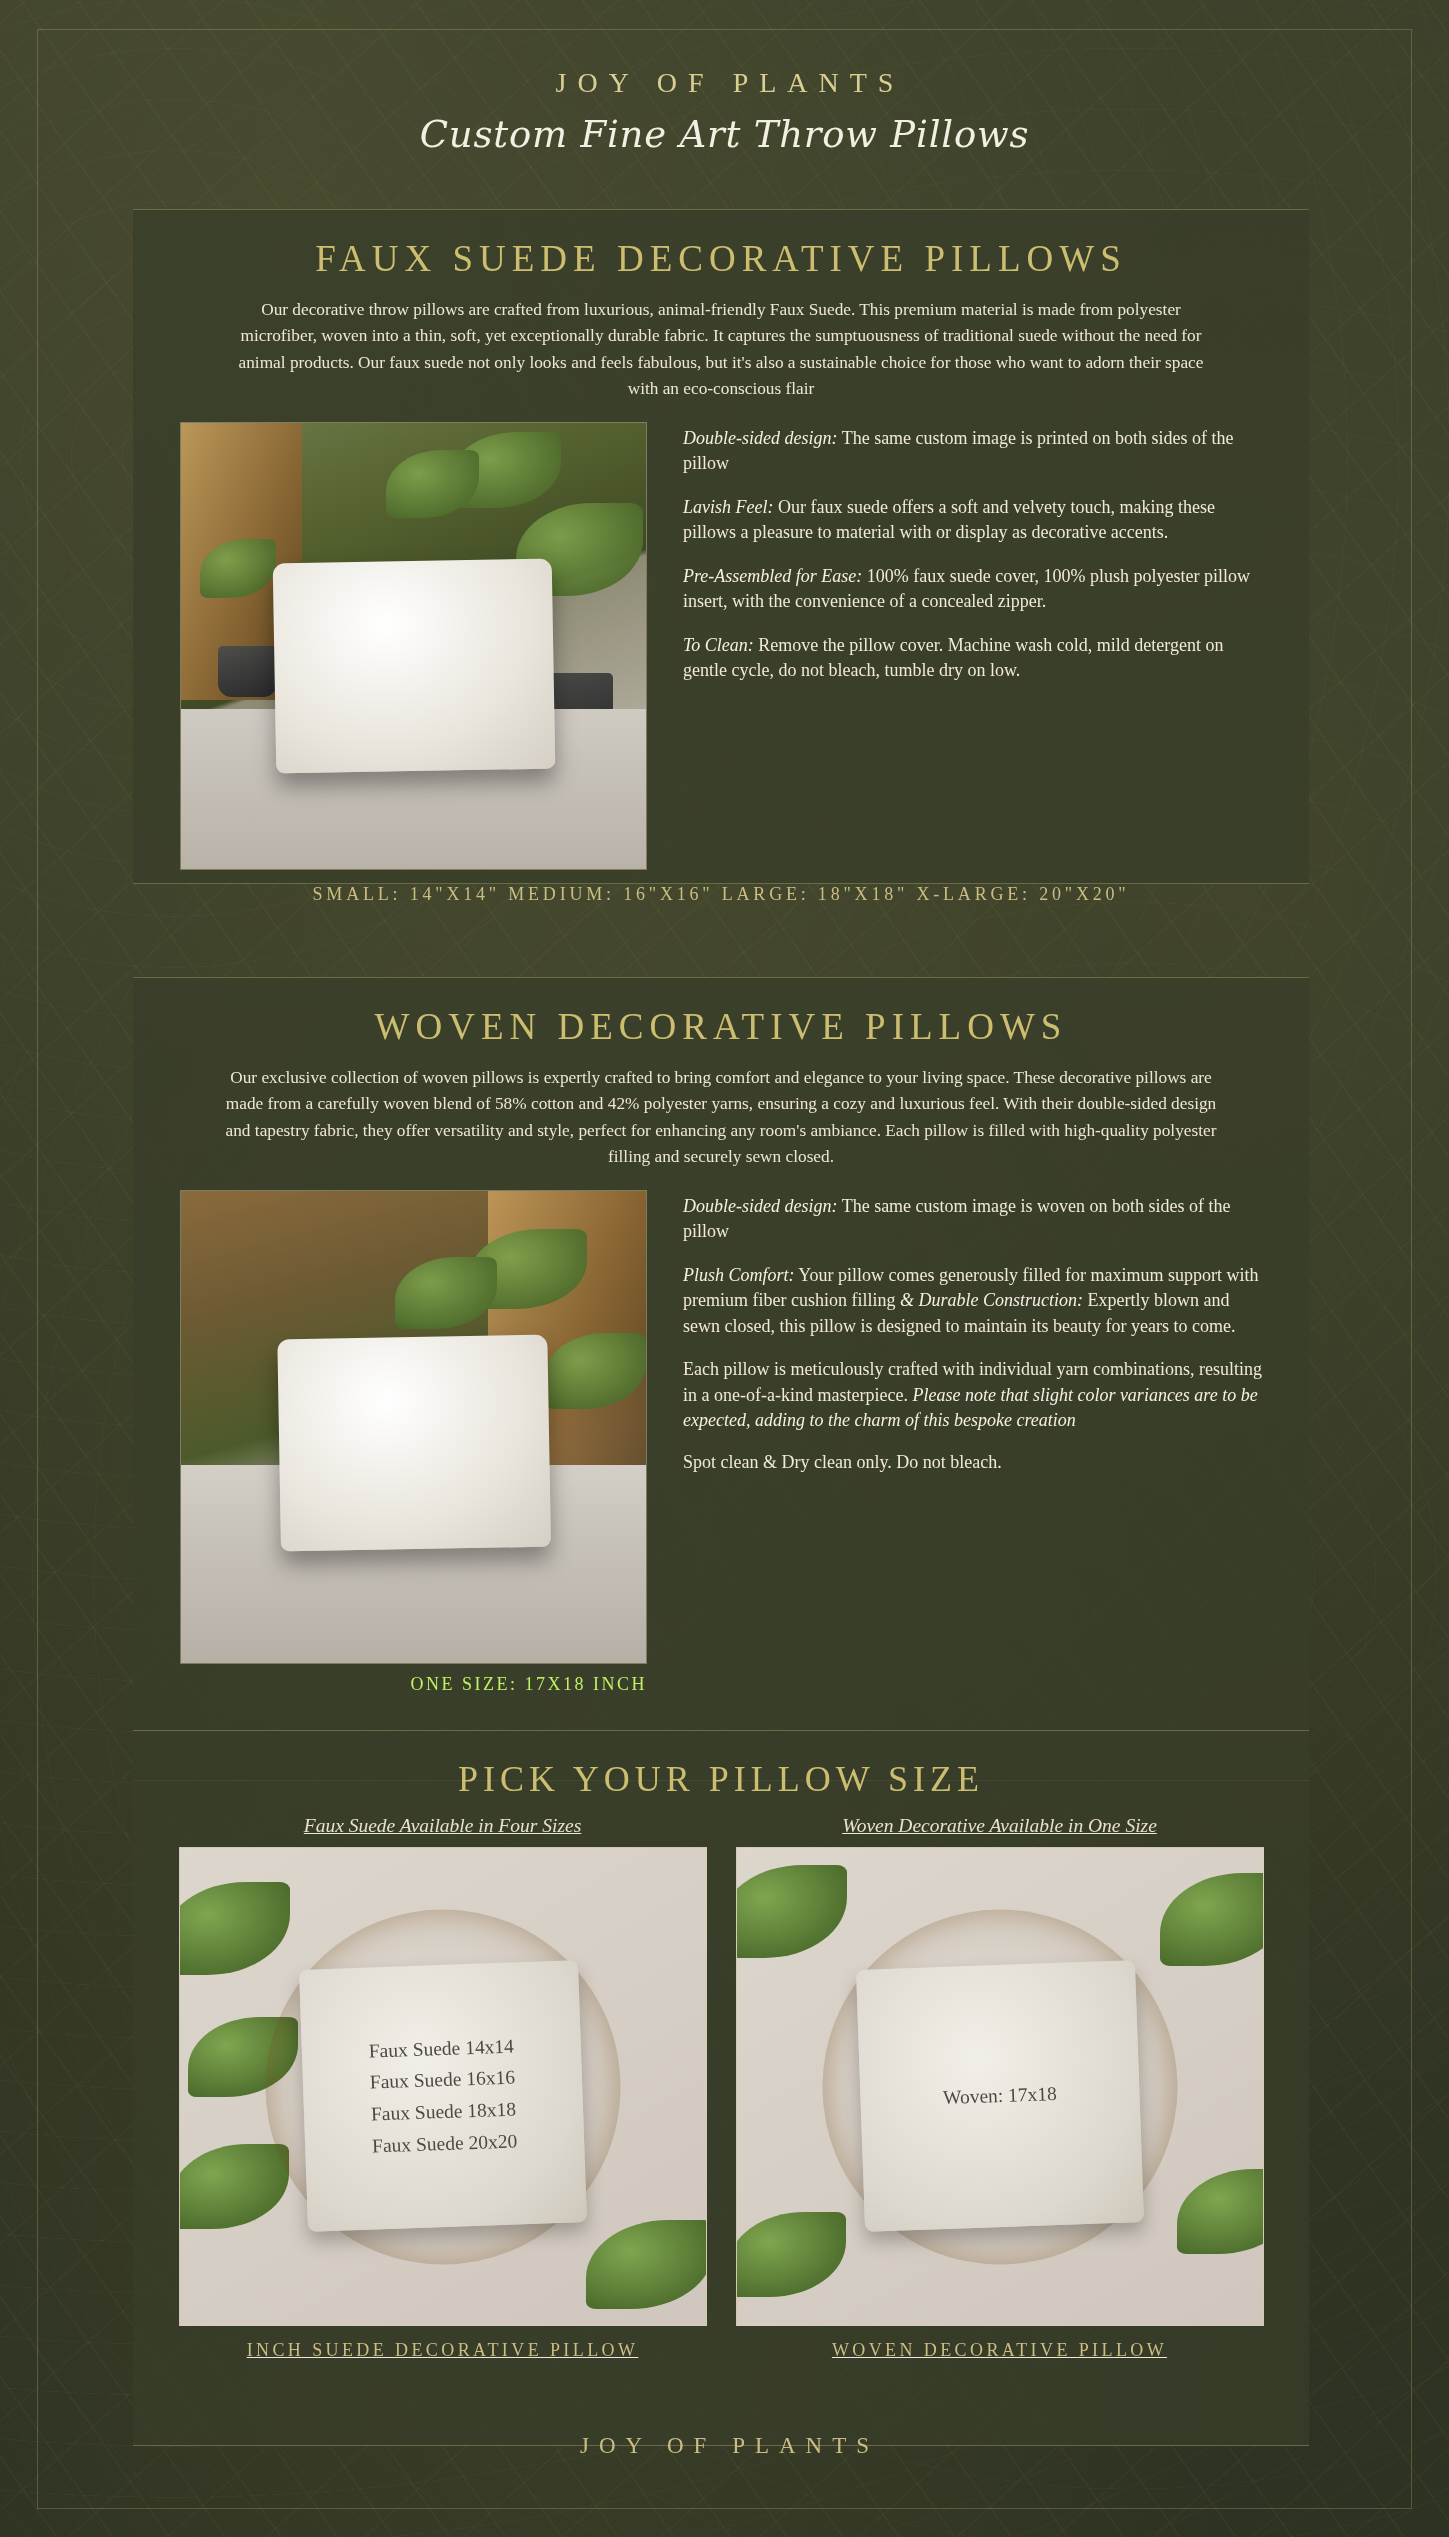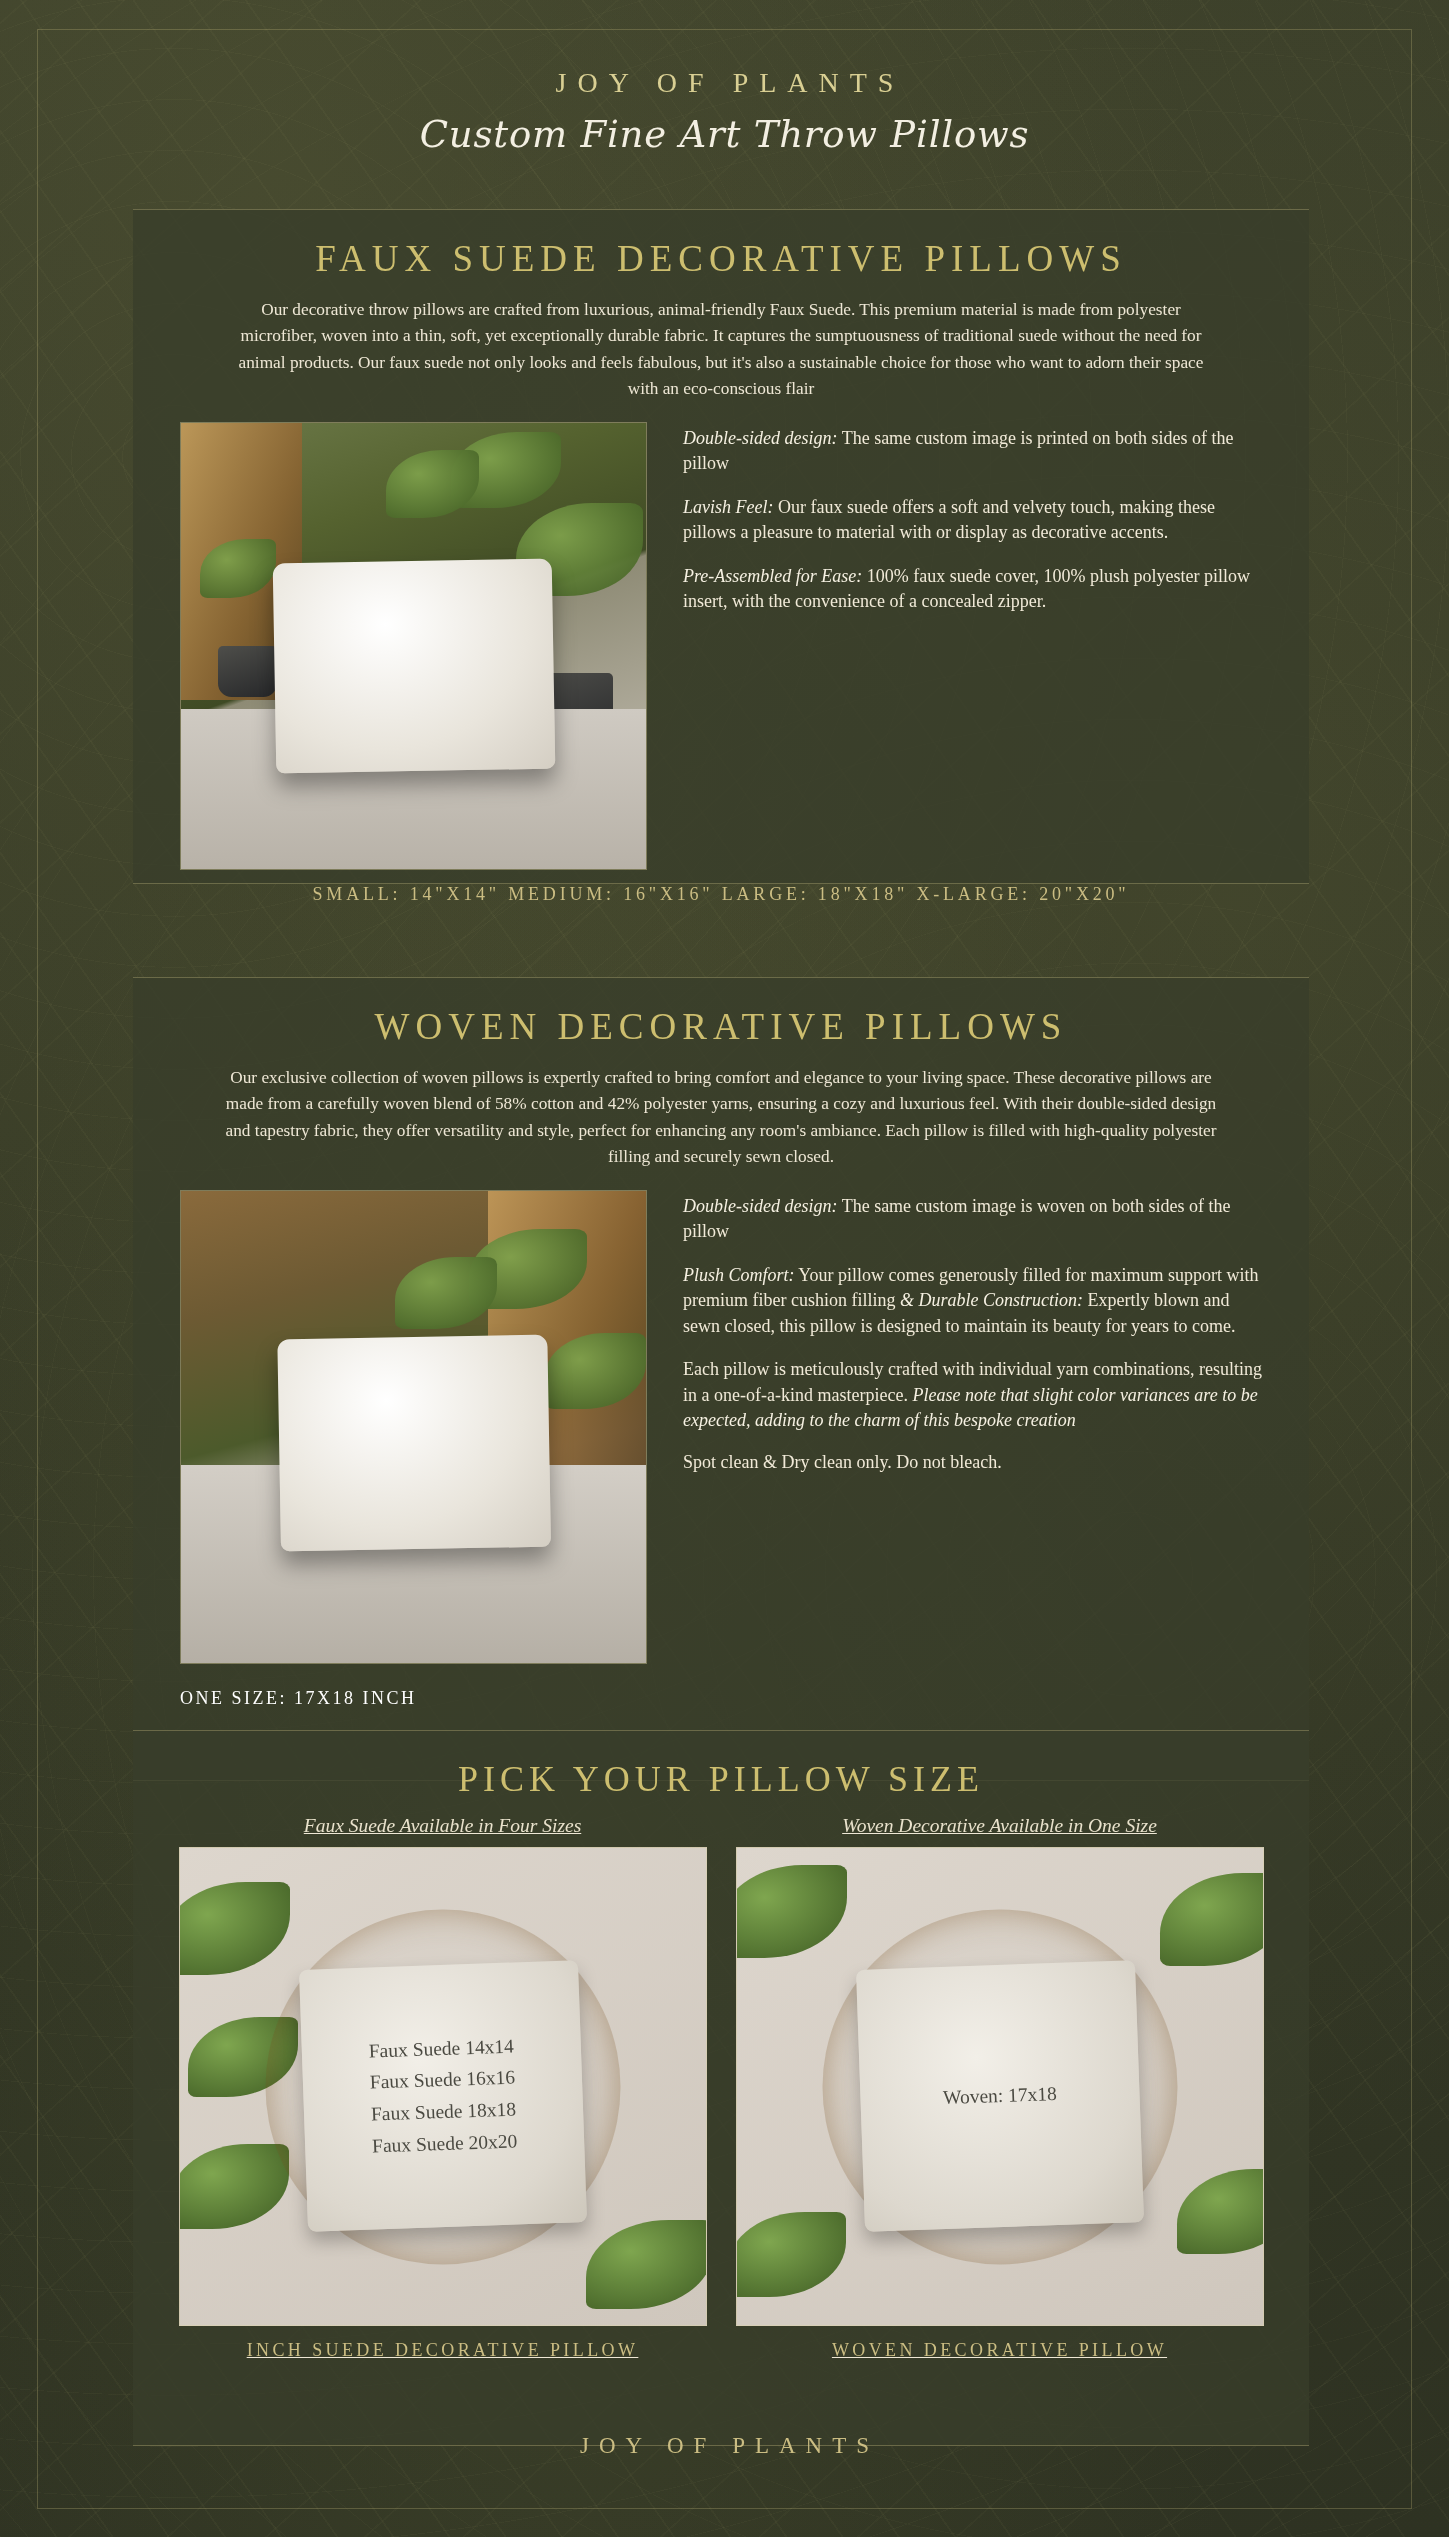--- a/index.html
+++ b/index.html
@@ -172,25 +172,25 @@
   }
 
   .sizes-line {
     margin-top: 13.5px;
     text-align: center;
     color: #cbbd83;
     letter-spacing: 3.8px;
     font-size: 18px;
   }
   .size-one {
-    text-align: left;
-    color: #ffffff;
+    text-align: right;
+    color: #bef264;
     letter-spacing: 2.5px;
     font-size: 18px;
-    margin-top: 24px;
+    margin-top: 10px;
   }
   .care-line {
     font-size: 18px;
     color: #f1ead8;
     margin-top: 3.4px;
   }
 
   
   .pick-grid {
     display: flex;
@@ -306,20 +306,23 @@
 
       <div class="features">
         <div class="feature">
           <em>Double-sided design:</em><span> The same custom image is printed on both sides of the pillow</span>
         </div>
         <div class="feature">
           <em>Lavish Feel:</em><span> Our faux suede offers a soft and velvety touch, making these pillows a pleasure to material with or display as decorative accents.</span>
         </div>
         <div class="feature">
           <em>Pre-Assembled for Ease:</em><span> 100% faux suede cover, 100% plush polyester pillow insert, with the convenience of a concealed zipper.</span>
+        </div>
+        <div class="feature">
+          <em>To Clean:</em><span> Remove the pillow cover. Machine wash cold, mild detergent on gentle cycle, do not bleach, tumble dry on low.</span>
         </div>
       </div>
     </div>
 
     <div class="sizes-line">SMALL: 14"X14"  MEDIUM: 16"X16"  LARGE: 18"X18"  X-LARGE:  20"X20"</div>
   </div>
 
   <div class="panel panel-2">
     <div class="sect-title">WOVEN DECORATIVE PILLOWS</div>
     <div class="intro">Our exclusive collection of woven pillows is expertly crafted to bring comfort and elegance to your living space. These decorative pillows are made from a carefully woven blend of 58% cotton and 42% polyester yarns, ensuring a cozy and luxurious feel. With their double-sided design and tapestry fabric, they offer versatility and style, perfect for enhancing any room's ambiance. Each pillow is filled with high-quality polyester filling and securely sewn closed.</div>

